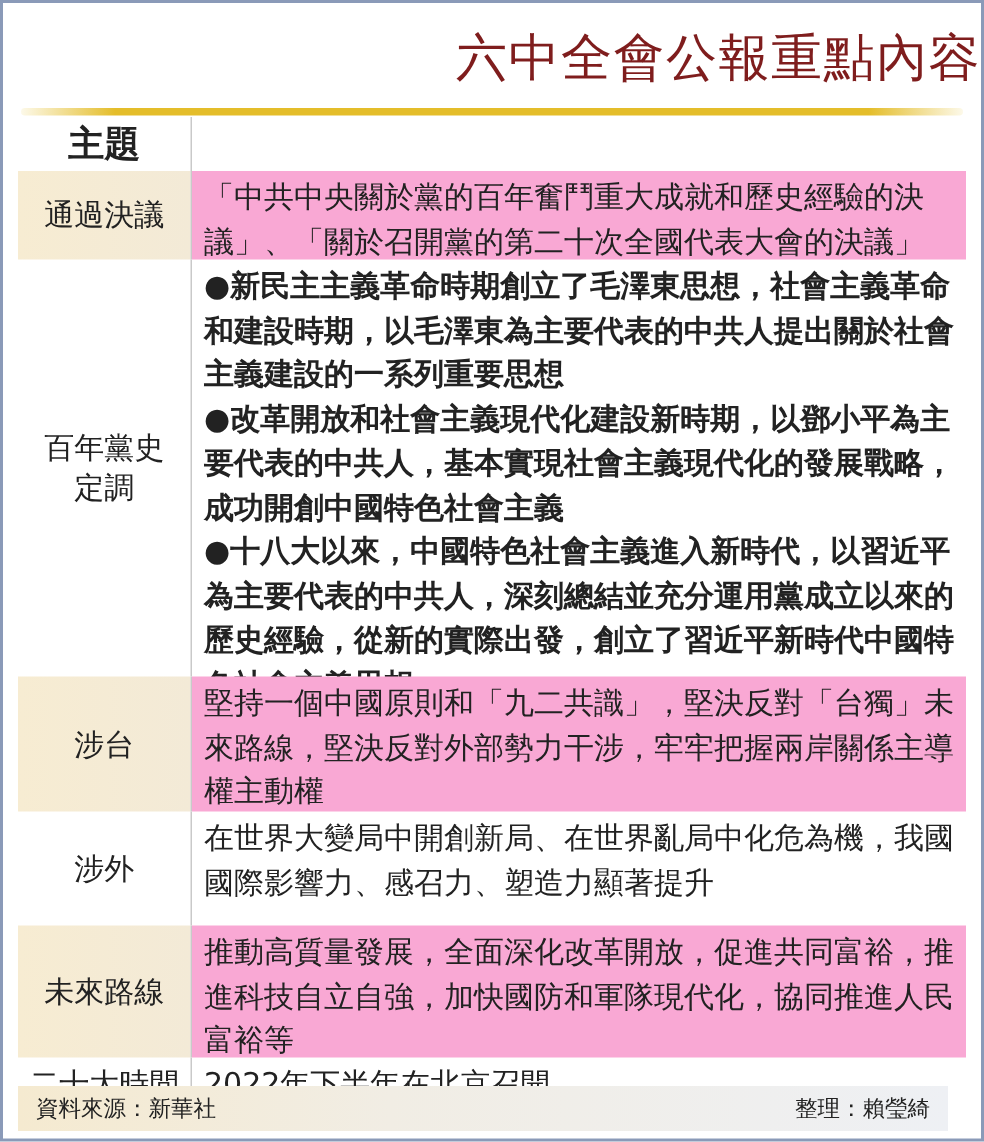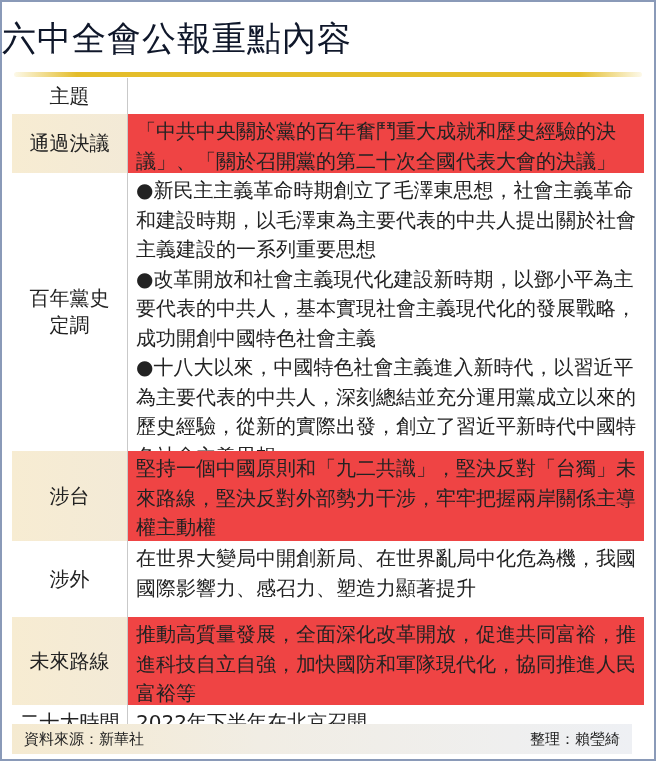--- a/index.html
+++ b/index.html
@@ -1,28 +1,28 @@
 <!DOCTYPE html>
 <html><head>
 <meta charset="utf-8">
 <style>
   html, body { margin:0; padding:0; }
   body { width:656px; height:761px; background:#ffffff; font-family:"DejaVu Sans", sans-serif; color:#222; overflow:hidden; }
   .frame { position:absolute; left:0; top:0; width:652px; height:757px; border:2px solid #8a9ab8; background:#fff; }
-  .title { position:absolute; left:0; right:0; top:14px; text-align:left; font-size:34px; color:#0f172a; letter-spacing:1px; }
+  .title { position:absolute; left:0; right:0; top:14px; text-align:right; font-size:34px; color:#7f1d1d; letter-spacing:1px; }
   .rule { position:absolute; left:12px; right:12px; top:70px; height:5px; background:linear-gradient(to right, rgba(230,195,40,0.1), #e4bd2a 10%, #e4bd2a 90%, rgba(230,195,40,0.1)); border-radius:3px; }
   .table { position:absolute; left:10px; width:632px; top:76px; }
   .row { display:flex; position:relative; }
   .row .topic { width:115px; flex:none; display:flex; align-items:center; justify-content:center; text-align:center; font-size:20px; border-right:1px solid #c9c9c9; line-height:1.35; }
   .row .content { flex:1; padding:3px 8px 3px 8px; font-size:20px; line-height:29.5px; }
   .row.shade .topic { background:linear-gradient(to right, #f7ecd2, #f3ead7); }
-  .row.shade .content { background:#ef4444; }
-  .row.header .topic, .row.header .content { font-size:20px; font-weight:normal; text-align:center; display:flex; align-items:center; justify-content:center; }
+  .row.shade .content { background:#f9a8d4; }
+  .row.header .topic, .row.header .content { font-size:24px; font-weight:bold; text-align:center; display:flex; align-items:center; justify-content:center; }
   .row.header { height:36px; }
-  .bullet-item { padding-left:0; }
+  .bullet-item { padding-left:0;font-weight:bold; }
   .footer { position:absolute; left:10px; width:620px; top:722px; height:30px; background:linear-gradient(to right, #f5ead0, #f1ede4 40%, #eef0f4); display:flex; justify-content:space-between; align-items:center; font-size:15px; padding:0 12px; box-sizing:border-box; }
 </style>
 </head>
 <body>
 
 <div class="frame">
   <div class="title">六中全會公報重點內容</div>
   <div class="rule"></div>
 
   <div class="table">

